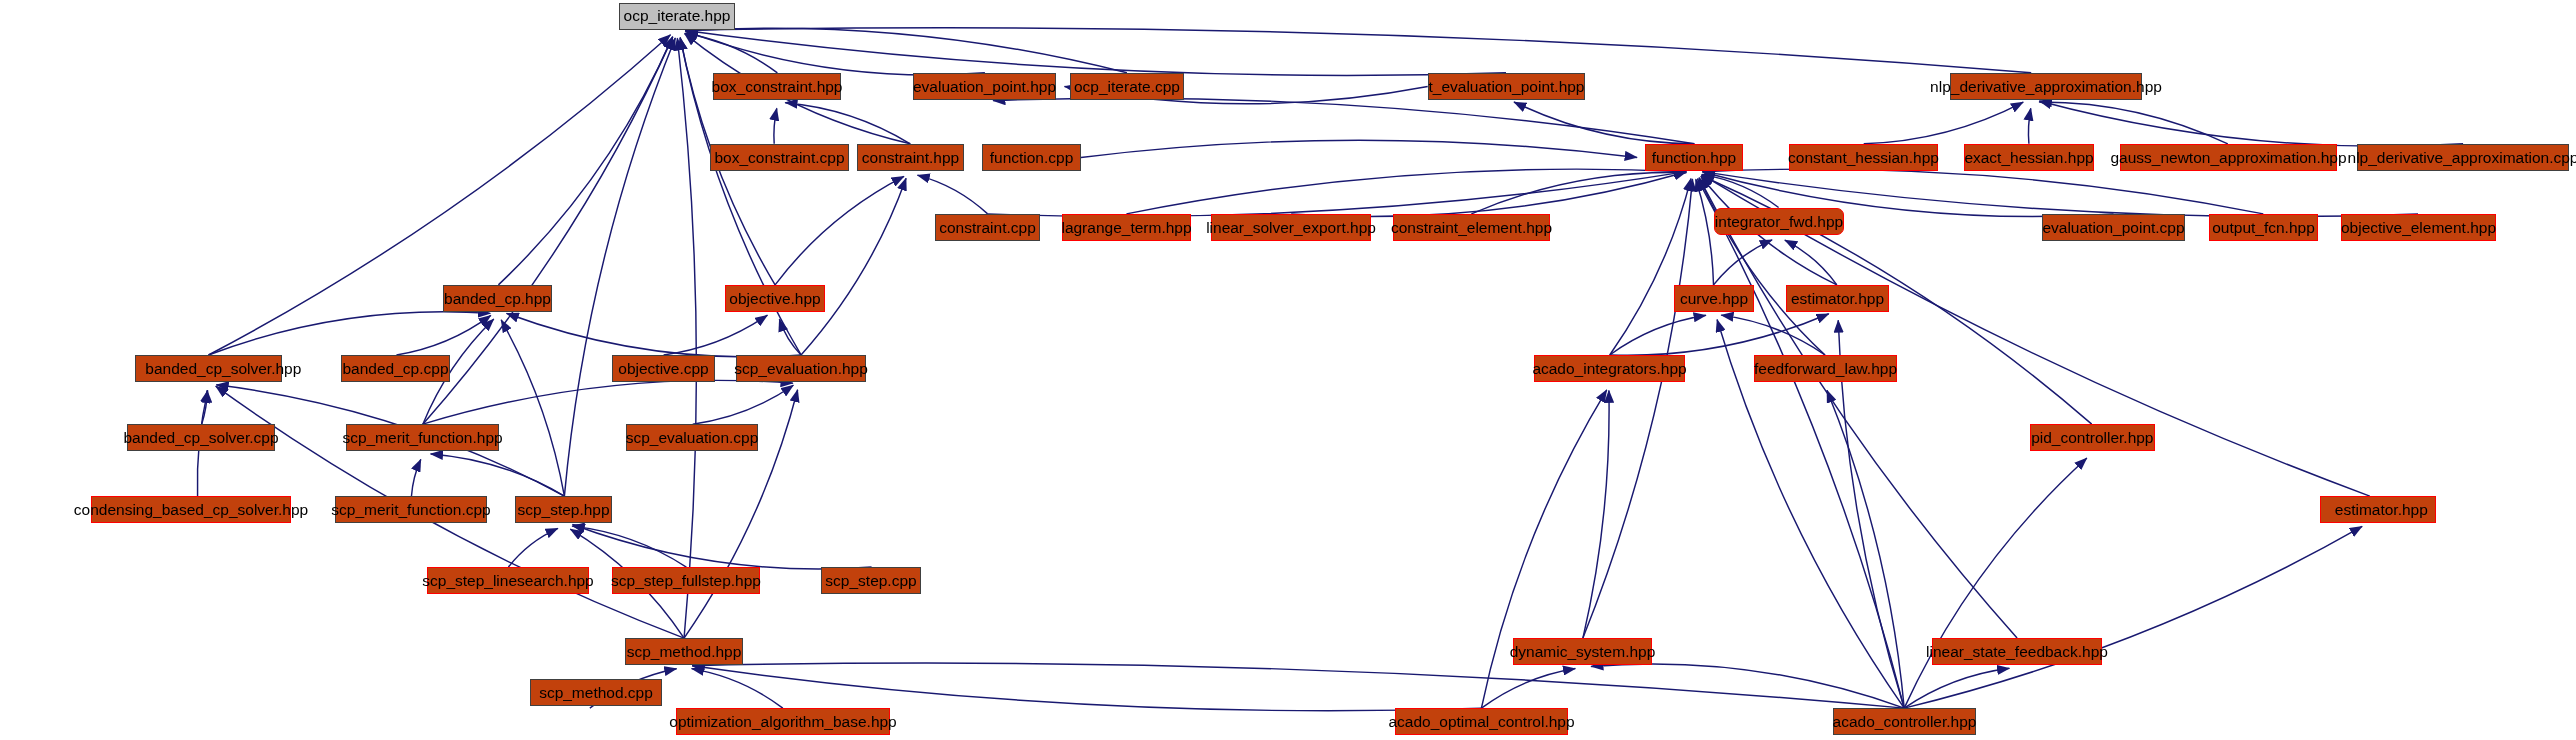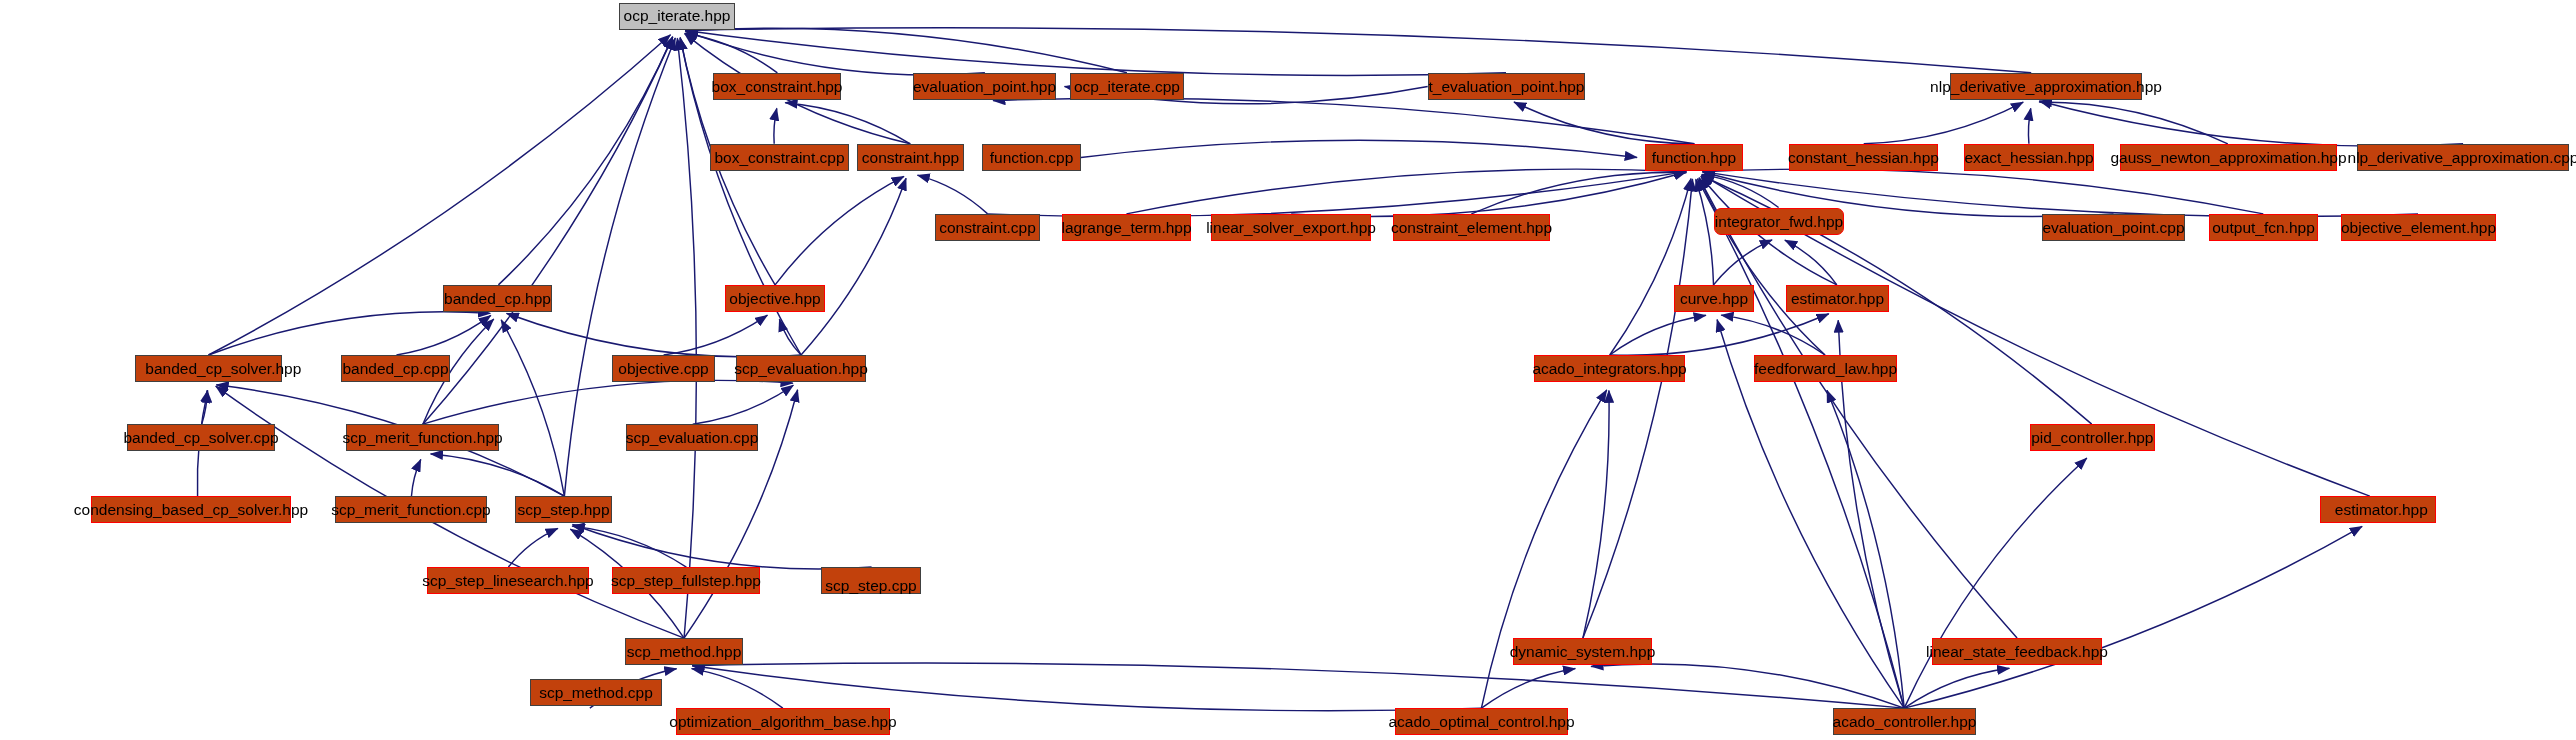--- a/index.html
+++ b/index.html
@@ -267,21 +267,21 @@
       </div>
       <div class="node" style="left: 2320px; top: 496px; width: 116px; padding-left: 13px;">
         <span class="node-label">estimator.hpp</span>
       </div>
       <div class="node" style="left: 427px; top: 567px; width: 162px;">
         <span class="node-label">scp_step_linesearch.hpp</span>
       </div>
       <div class="node" style="left: 612px; top: 567px; width: 148px;">
         <span class="node-label">scp_step_fullstep.hpp</span>
       </div>
-      <div class="node blacknode" style="left: 821px; top: 567px; width: 100px; align-items: flex-end;">
+      <div class="node blacknode" style="left: 821px; top: 567px; width: 100px;">
         <span class="node-label">scp_step.cpp</span>
       </div>
       <div class="node blacknode" style="left: 625px; top: 638px; width: 118px;">
         <span class="node-label">scp_method.hpp</span>
       </div>
       <div class="node" style="left: 1513px; top: 638px; width: 139px;">
         <span class="node-label">dynamic_system.hpp</span>
       </div>
       <div class="node" style="left: 1932px; top: 638px; width: 170px;">
         <span class="node-label">linear_state_feedback.hpp</span>

